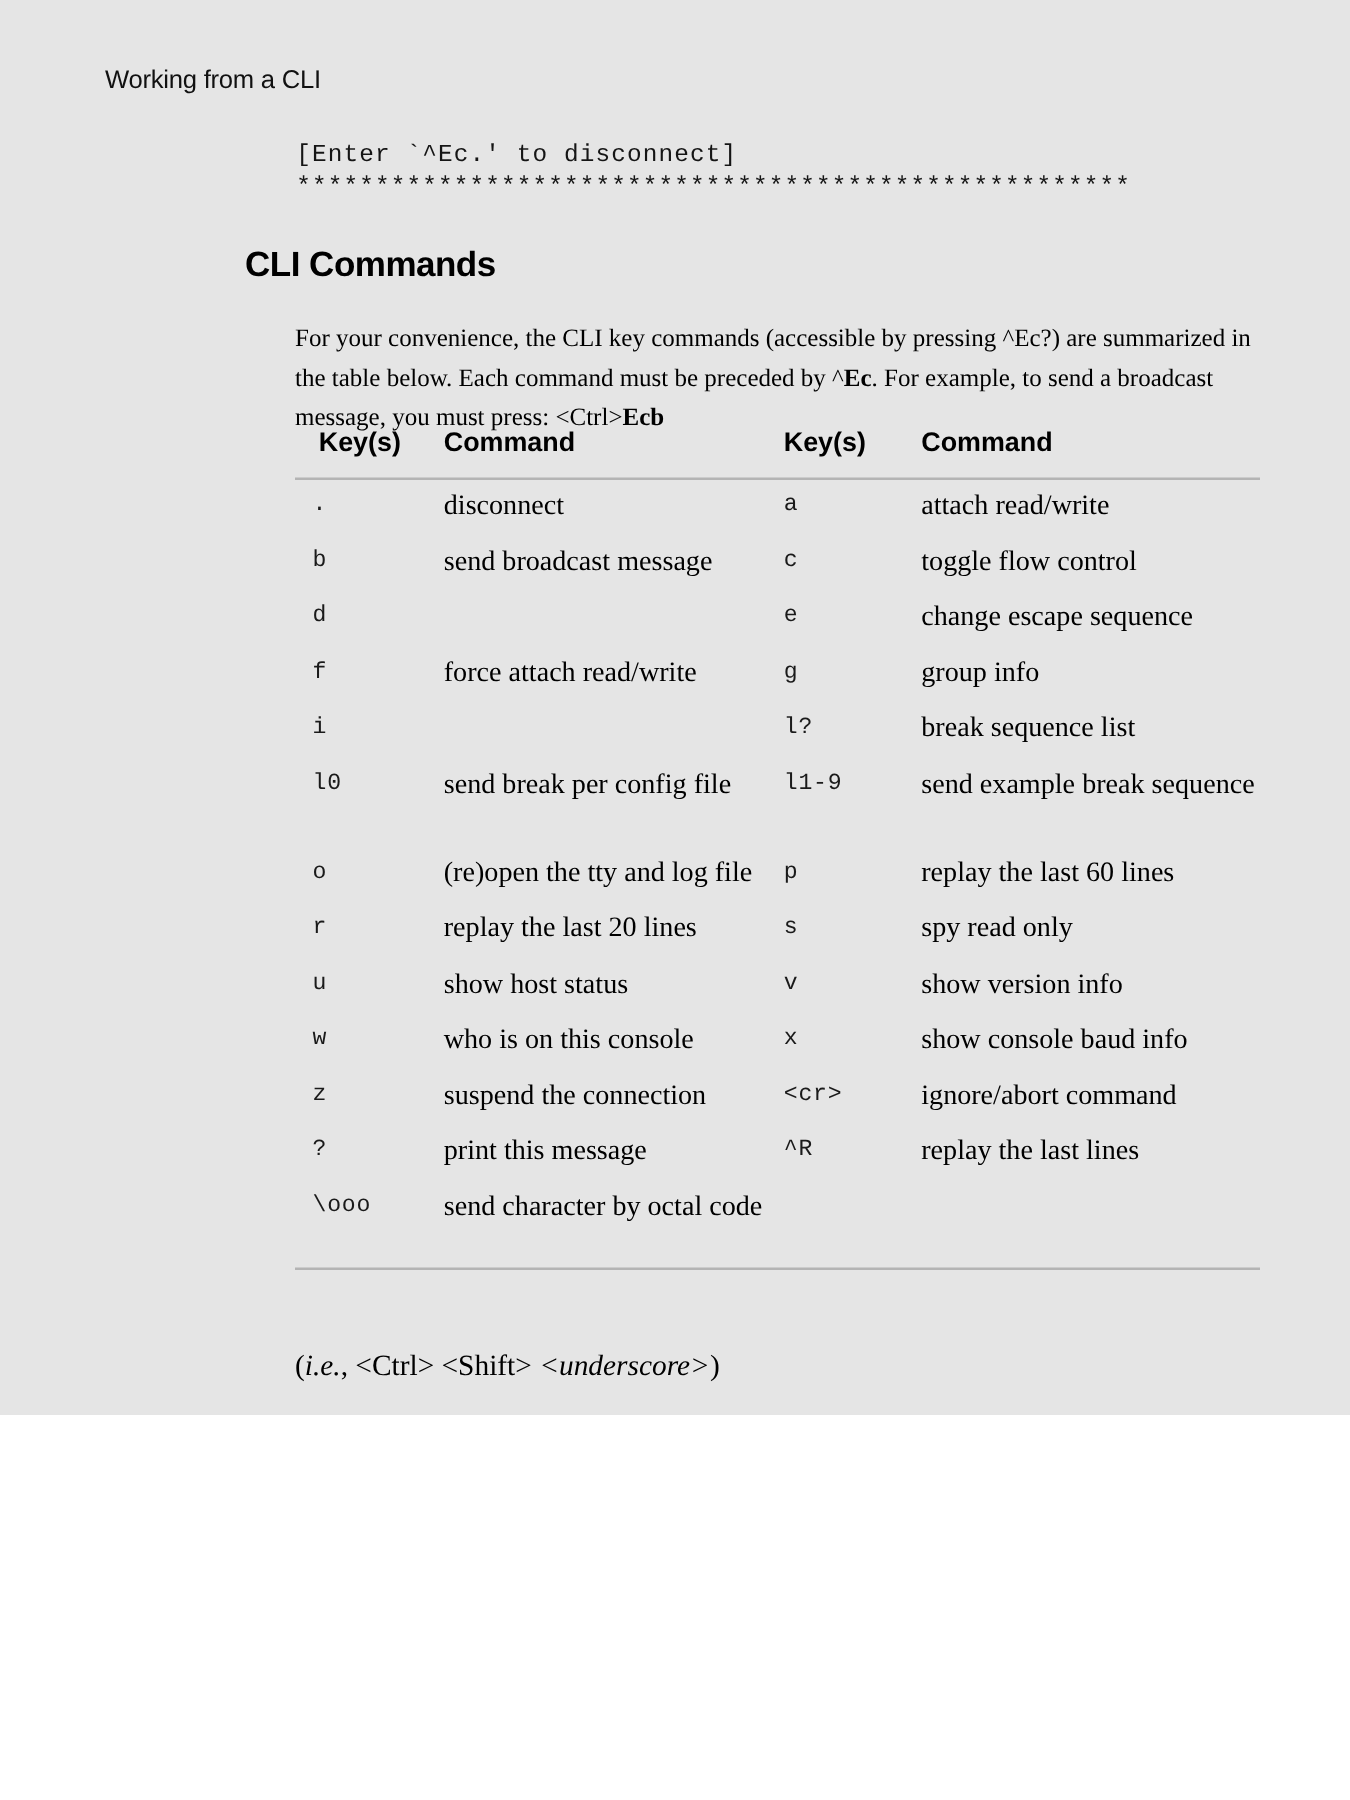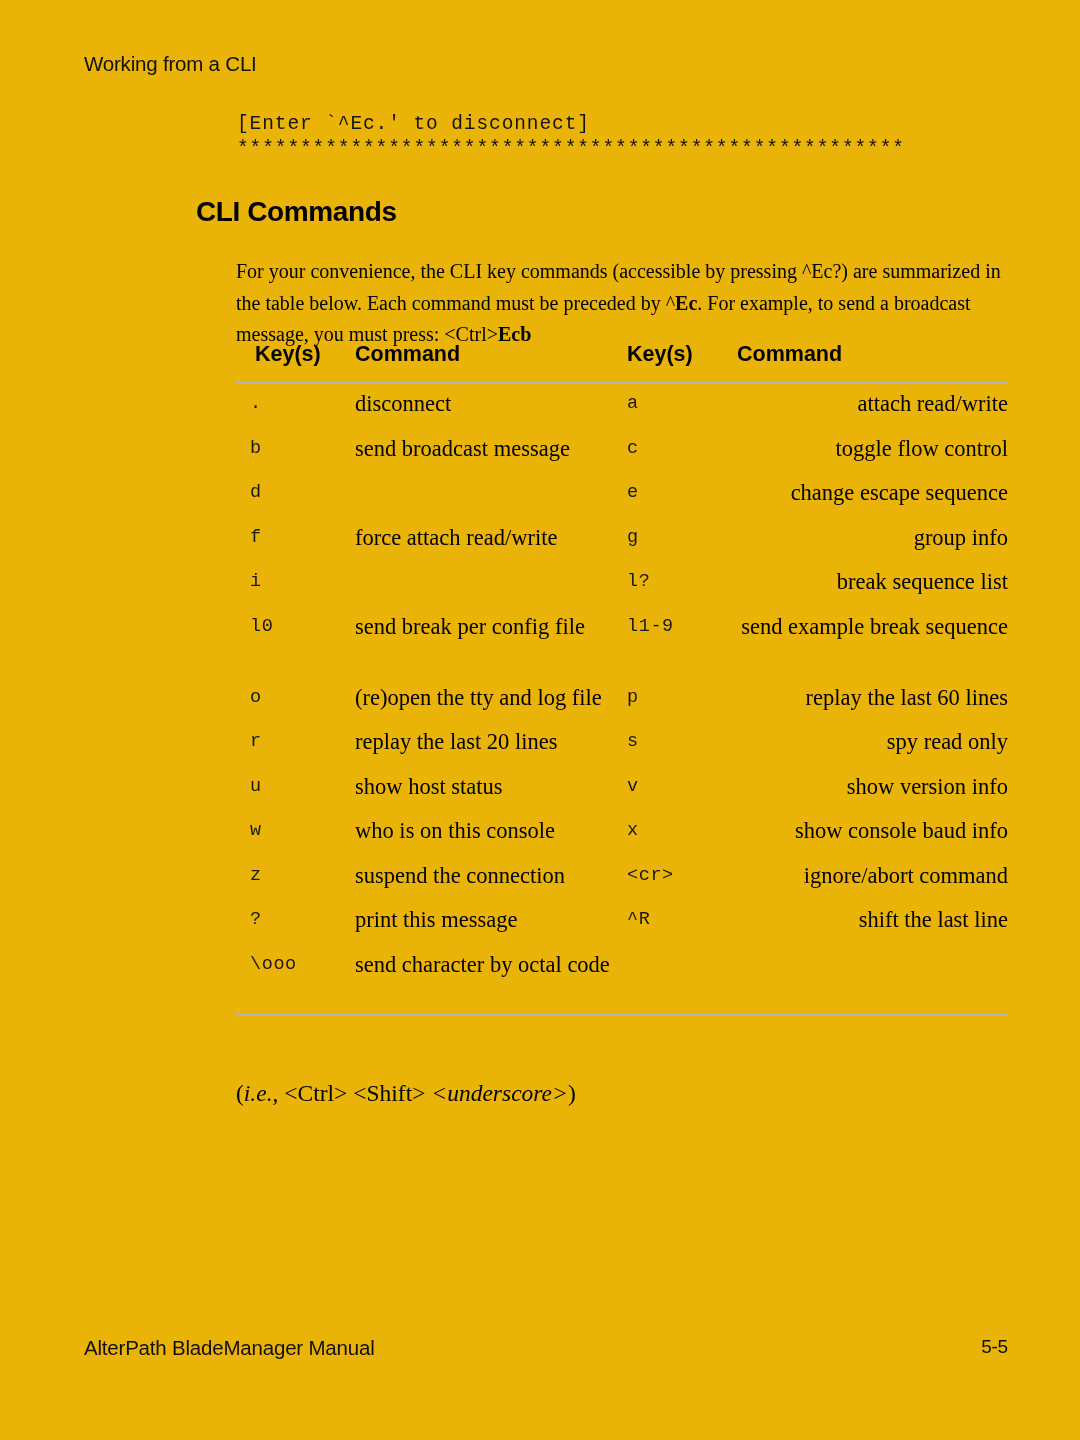--- a/index.html
+++ b/index.html
@@ -3,22 +3,22 @@
 <meta charset="utf-8">
 <style>
   html, body {
     margin: 0;
     padding: 0;
     background: #ffffff;
   }
   .page {
     position: relative;
     width: 1080px;
-    height: 1440px;
-    background: #eab308;
+    height: 1132px;
+    background: #e5e5e5;
     overflow: hidden;
     font-family: "Liberation Serif", serif;
     color: #000000;
   }
 
   
   .running-header {
     position: absolute;
     left: 84px;
     top: 52px;
@@ -133,21 +133,21 @@
   .cell.key {
     font-family: "Liberation Mono", "DejaVu Sans Mono", monospace;
     font-size: 18.5px;
     letter-spacing: 0.6px;
     line-height: 27px;
     color: #1a1a1a;
   }
   .cell.k1 { left: 14px; }
   .cell.c1 { left: 119px; width: 268px; }
   .cell.k2 { left: 391px; }
-  .cell.c2 { left: 501px; width: 271px; text-align: right; }
+  .cell.c2 { left: 501px; width: 271px; }
 
   .rule.bottom {
     position: absolute;
     left: 0;
     top: 672px;
     width: 772px;
     height: 2px;
     background: #b4b4b4;
   }
 
@@ -278,21 +278,21 @@
         <div class="row">
           <div class="cell key k1">z</div>
           <div class="cell c1">suspend the connection</div>
           <div class="cell key k2">&lt;cr&gt;</div>
           <div class="cell c2">ignore/abort command</div>
         </div>
         <div class="row">
           <div class="cell key k1">?</div>
           <div class="cell c1">print this message</div>
           <div class="cell key k2">^R</div>
-          <div class="cell c2">shift the last line</div>
+          <div class="cell c2">replay the last lines</div>
         </div>
         <div class="row">
           <div class="cell key k1">\ooo</div>
           <div class="cell c1">send character by octal code</div>
           <div class="cell key k2"></div>
           <div class="cell c2"></div>
         </div>
       </div>
 
     <div class="rule bottom"></div>

